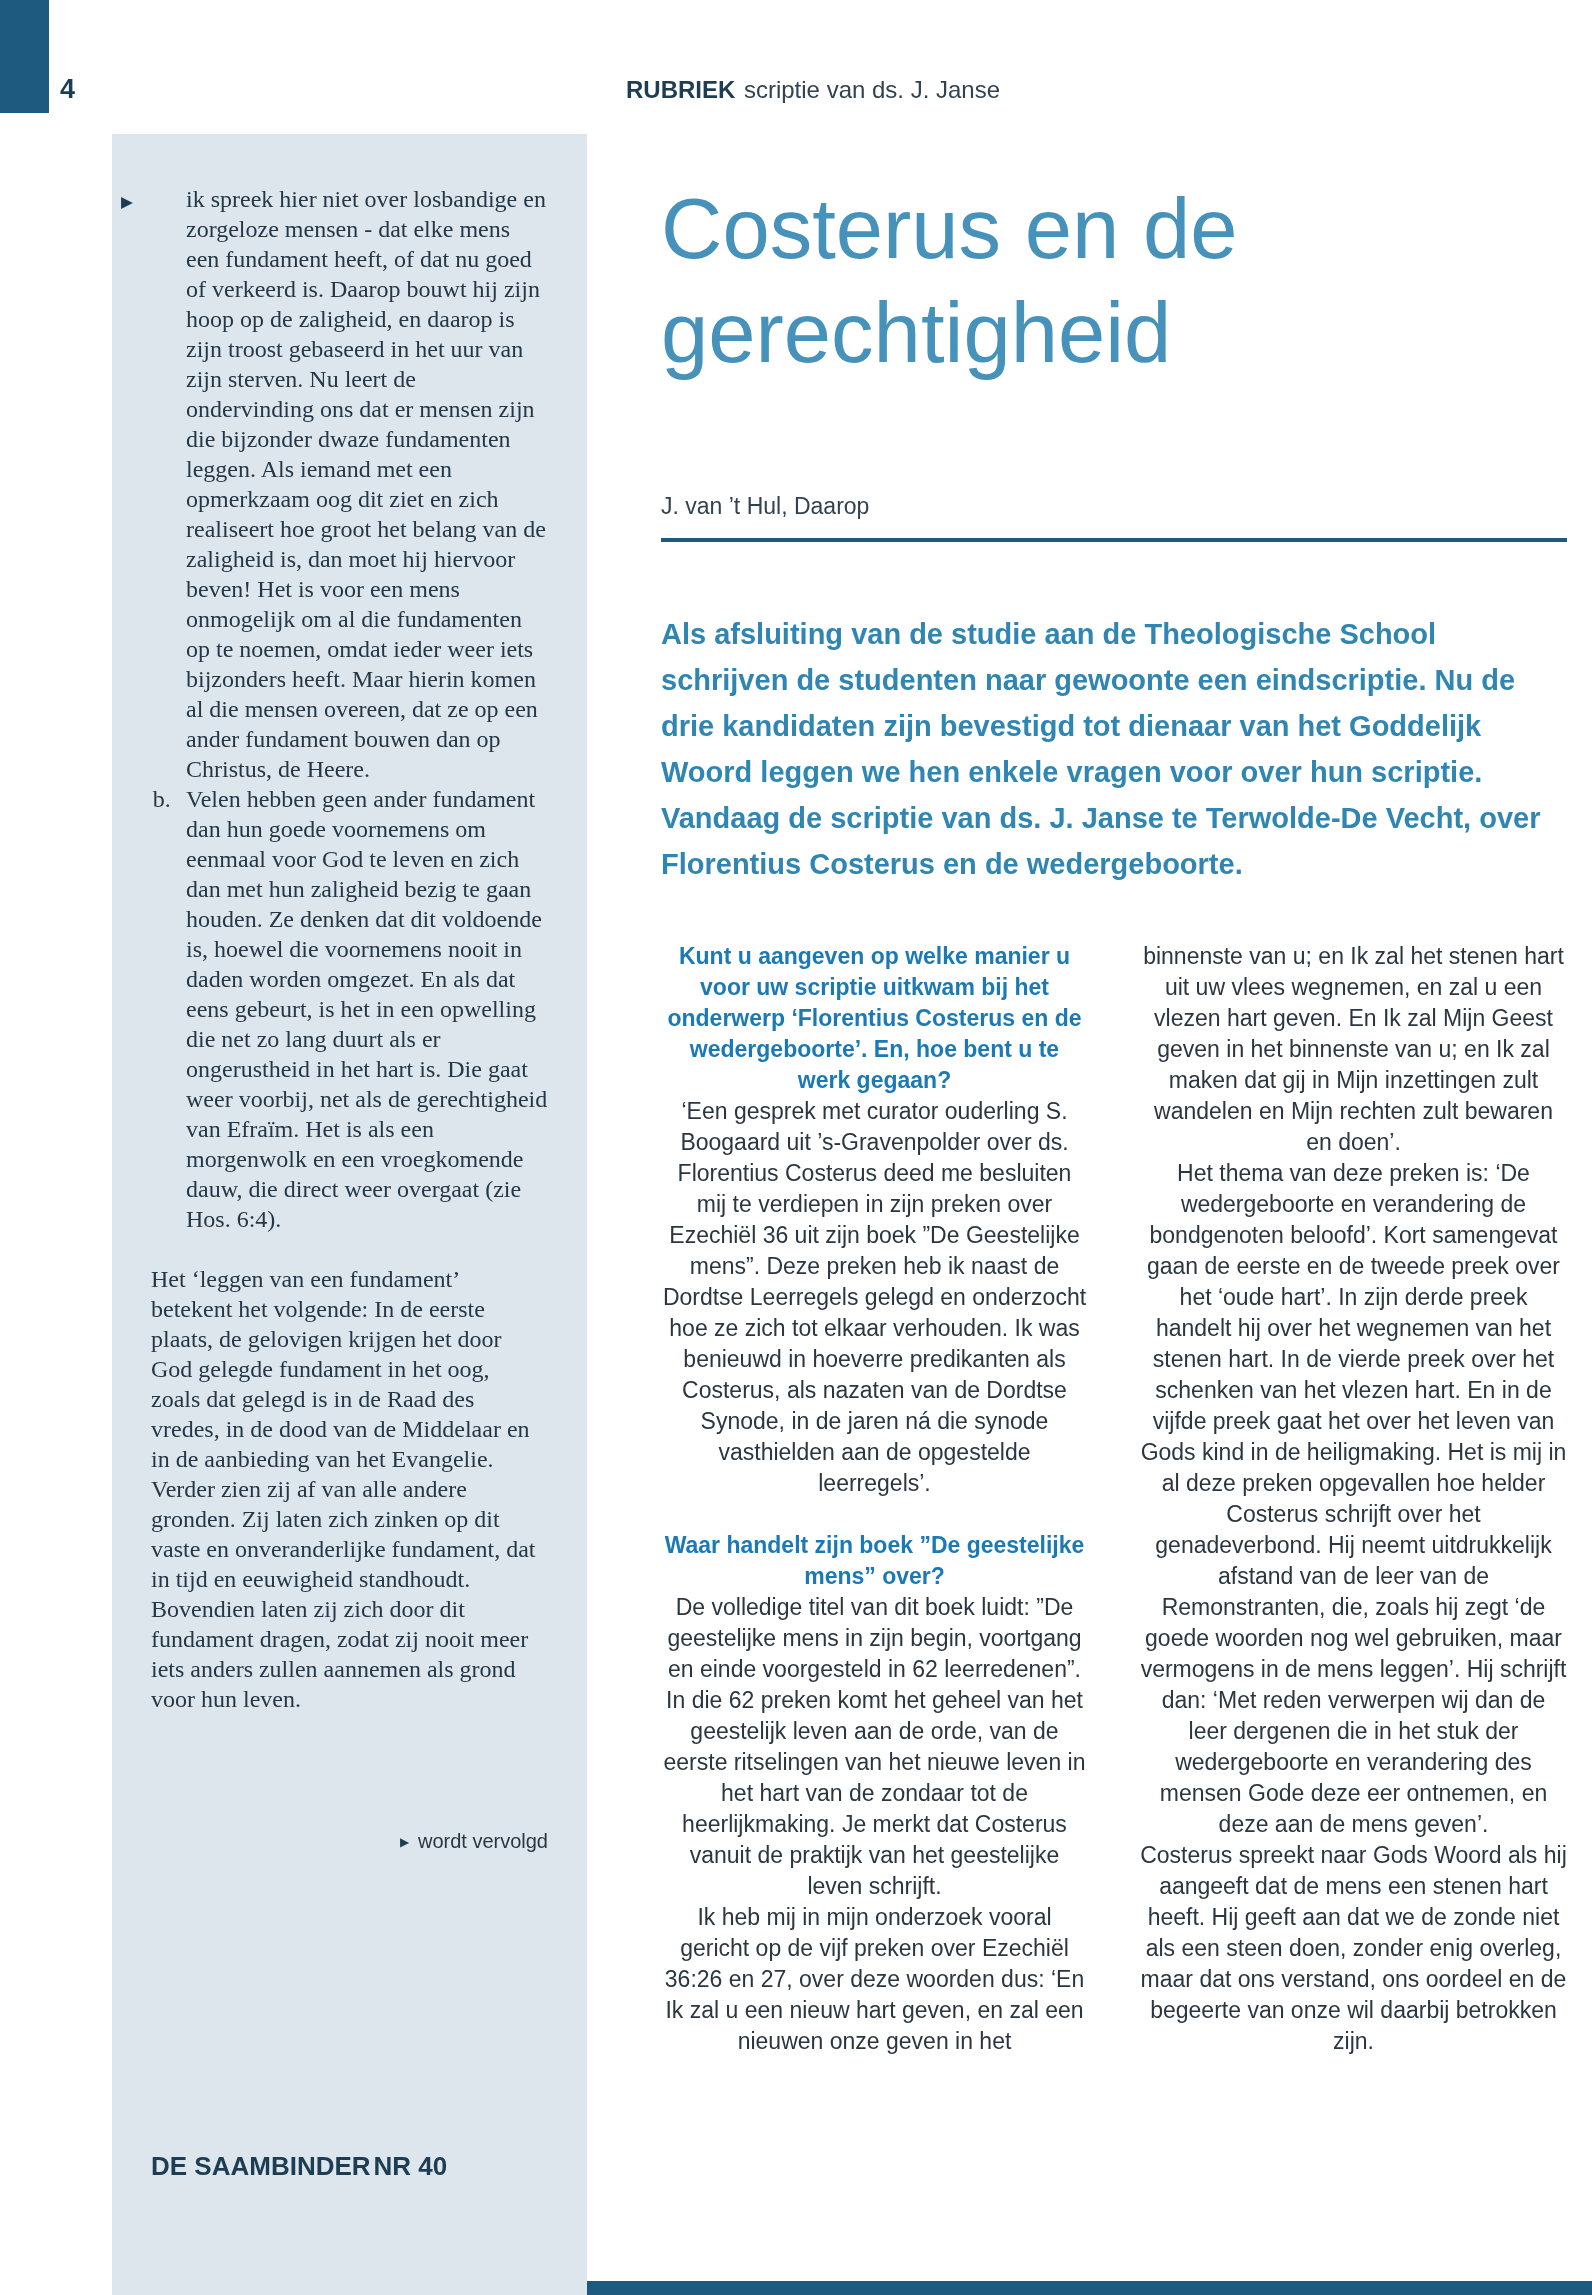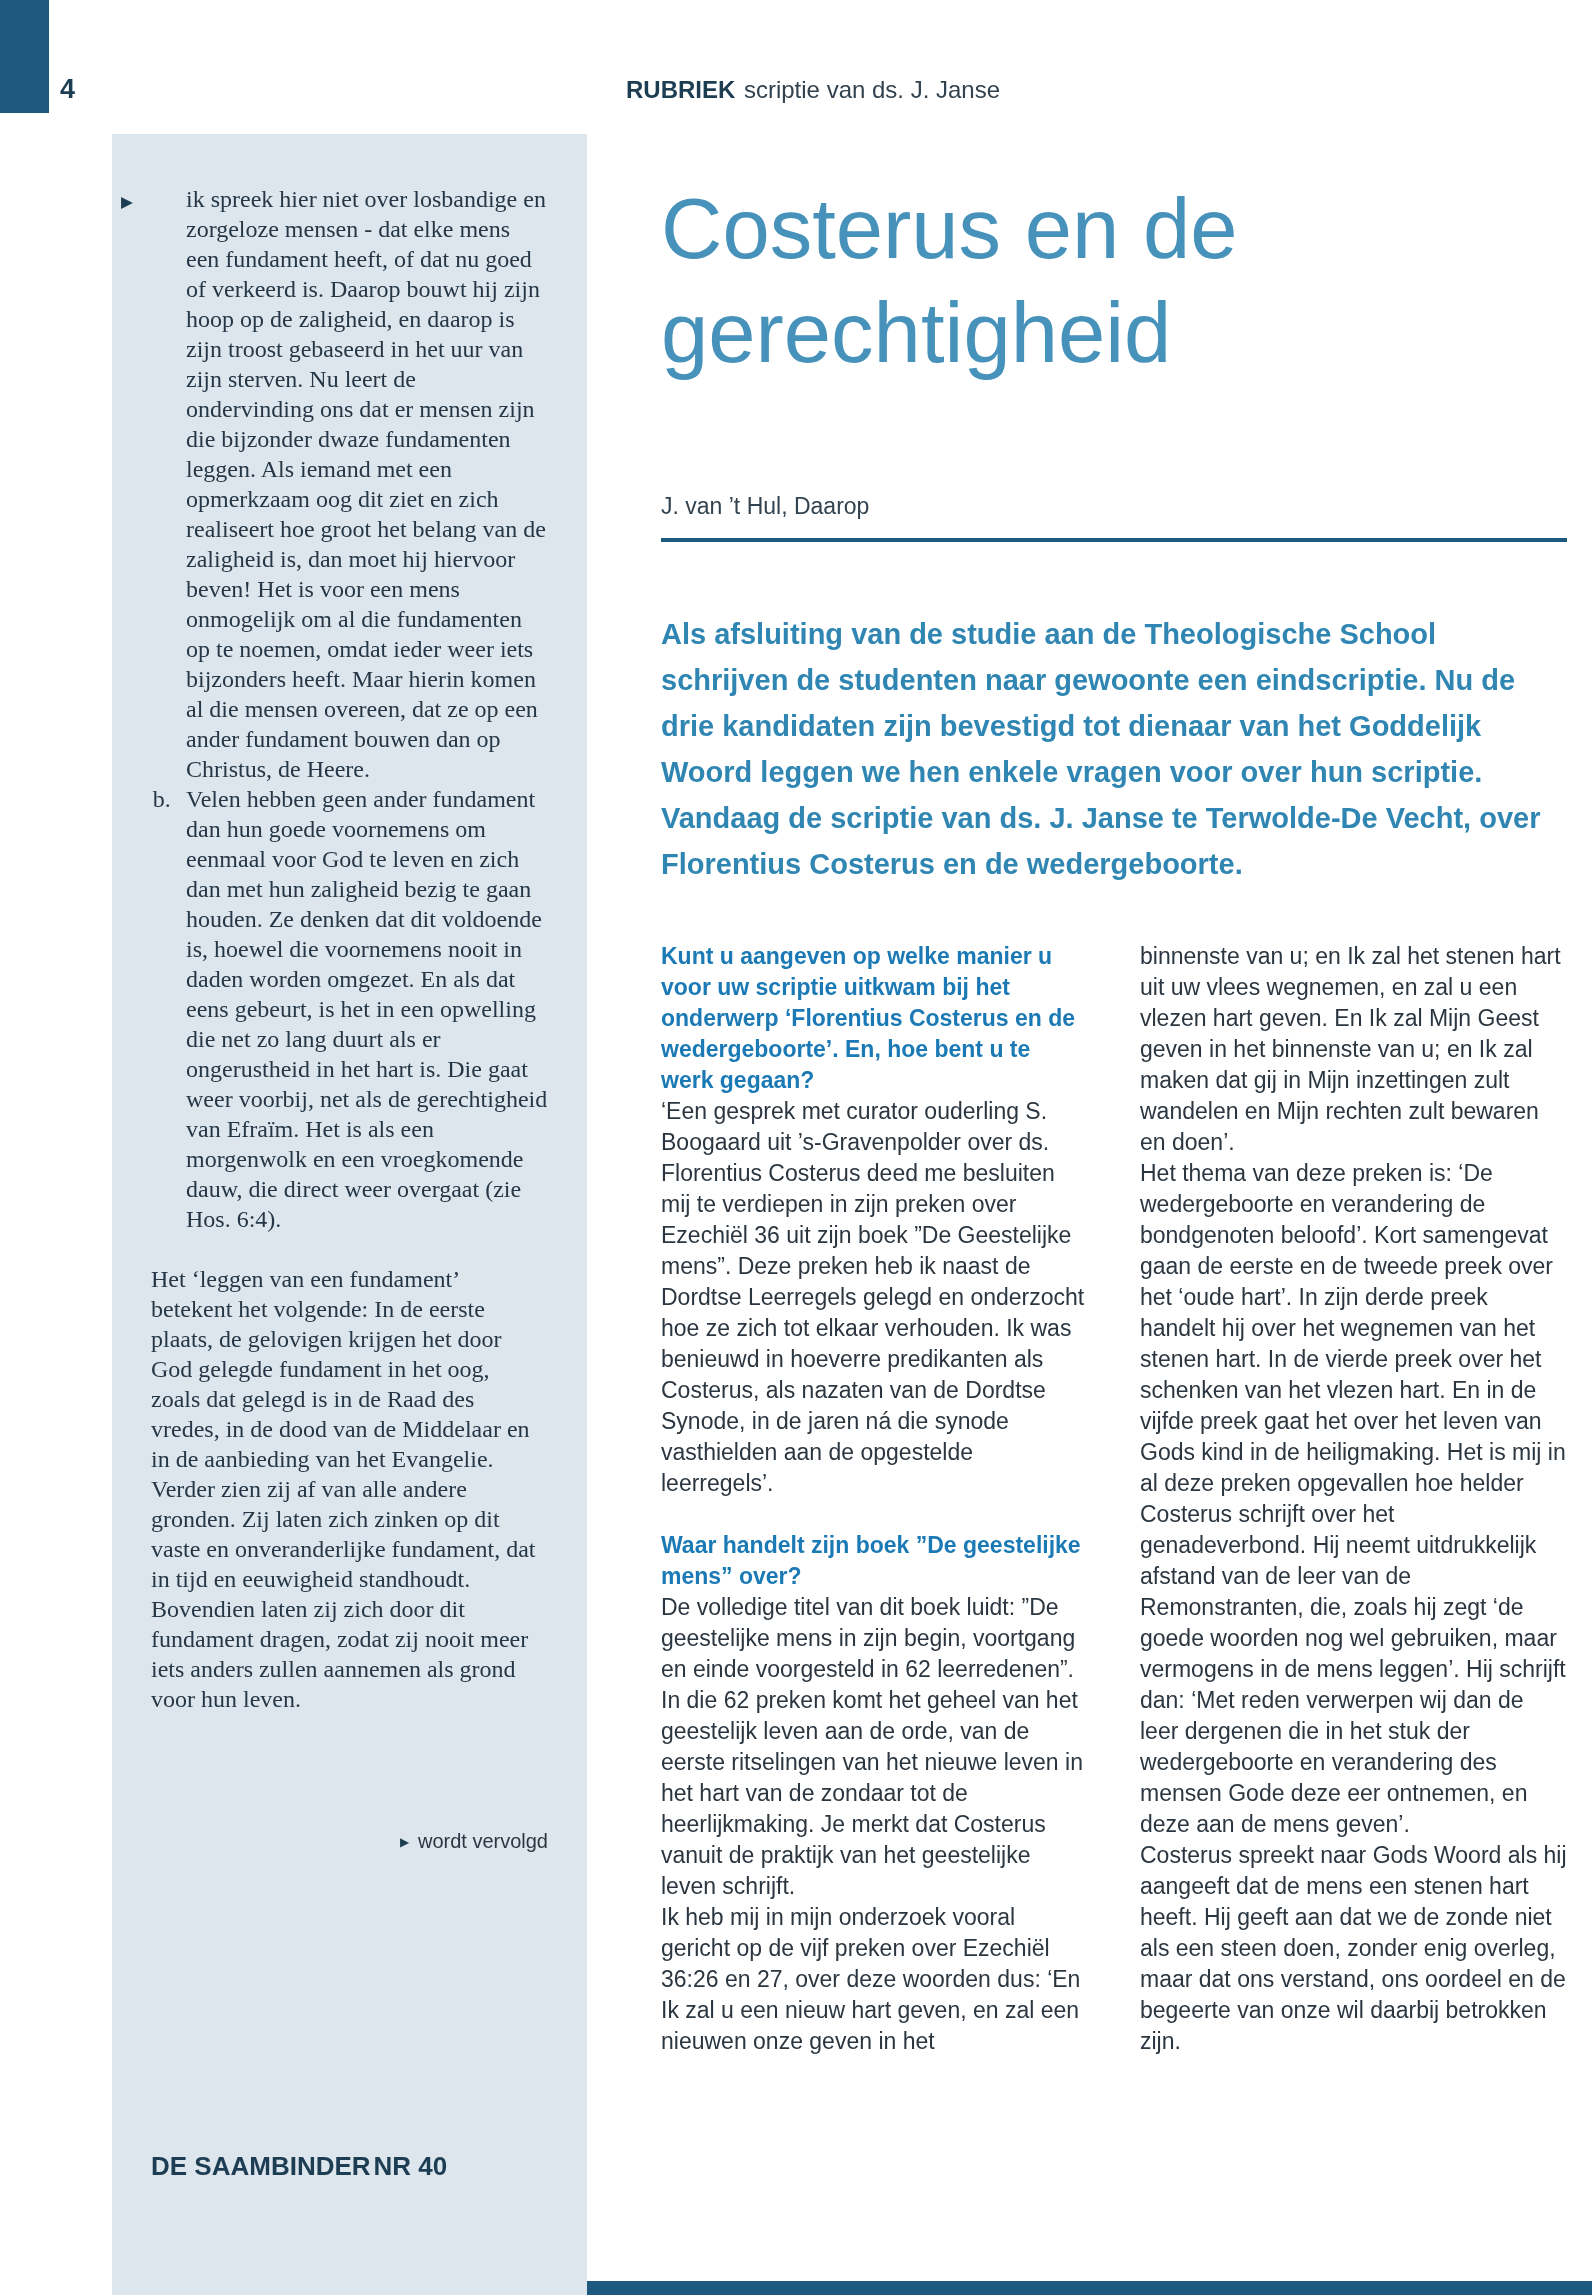--- a/index.html
+++ b/index.html
@@ -85,21 +85,21 @@
     font-size: 29px; line-height: 46px;
     font-weight: 700;
     color: #3086b2;
   }
   .columns {
     display: flex; gap: 52px;
     margin-top: 54px;
     font-size: 23px; line-height: 31px;
     color: #2b3640;
   }
-  .col { width: 427px; }
+  .col { width: 427px; text-align: center; }
   .q {
     margin: 0;
     font-size: 23px; line-height: 31px;
     font-weight: 700;
     color: #1b7ab5;
   }
   .q2 { margin-top: 31px; }
   .body-p { margin: 0; }
 
   

